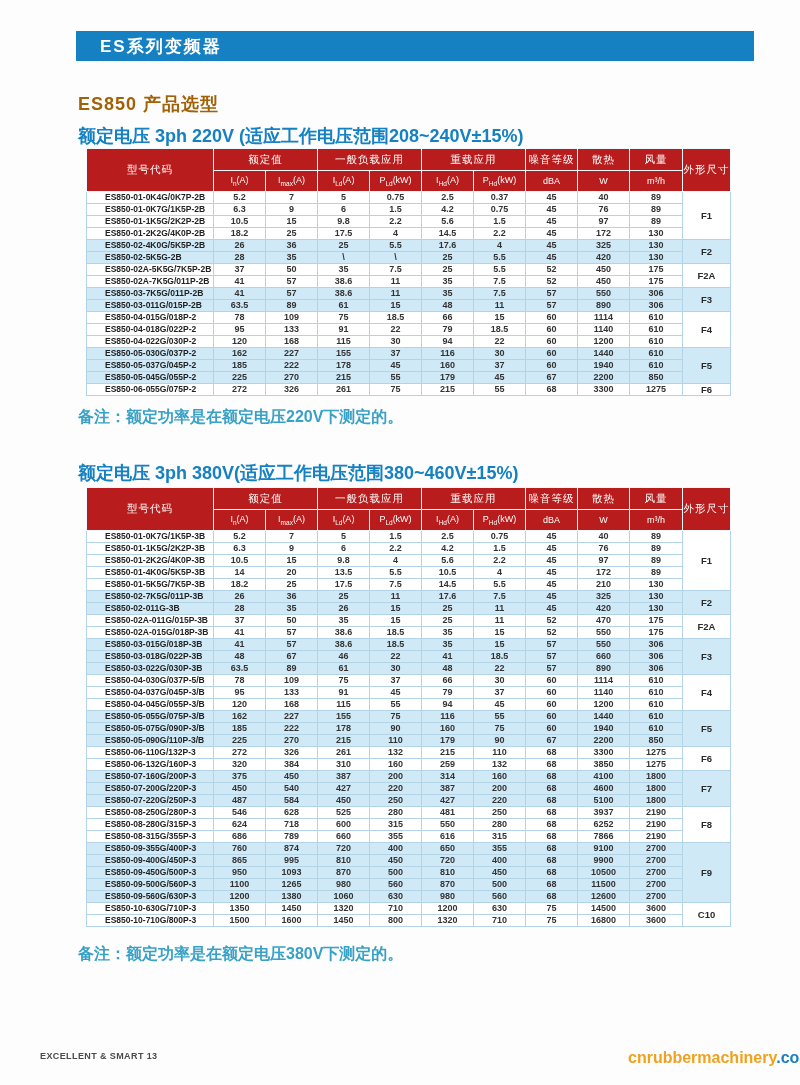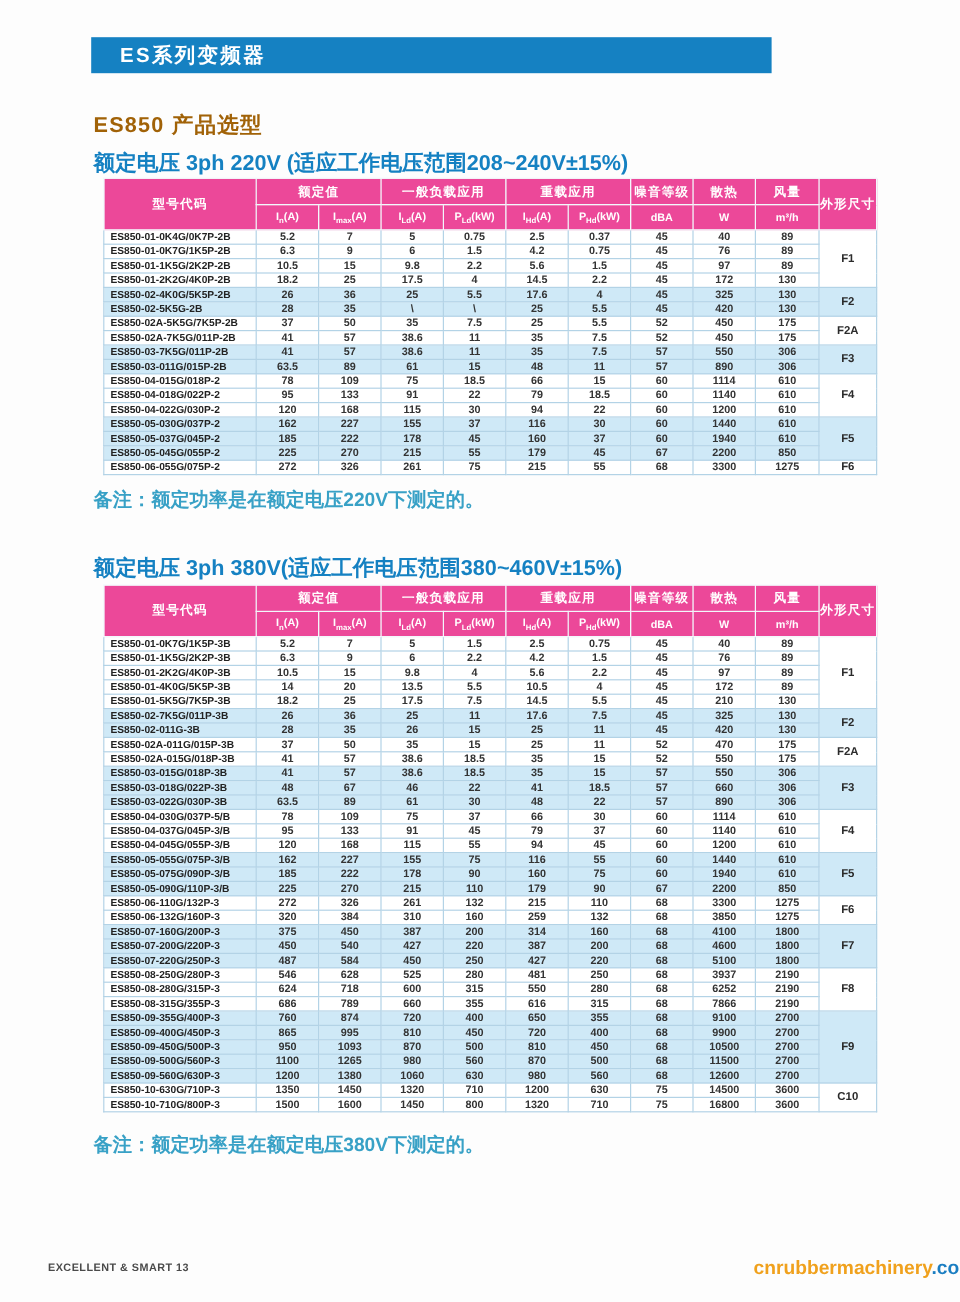--- a/index.html
+++ b/index.html
@@ -1,36 +1,36 @@
 <!DOCTYPE html>
 <html><head>
 <meta charset="utf-8">
 <style>
   html,body{margin:0;padding:0;background:#ffffff;}
   .page{position:relative;width:800px;height:1085px;background:#fdfdfd;overflow:hidden;
         font-family:"Liberation Sans", sans-serif;}
-  .banner{position:absolute;left:76px;top:31px;width:567px;height:30px;background:#1581c2;
+  .banner{position:absolute;left:76px;top:31px;width:678px;height:30px;background:#1581c2;
           color:#fff;display:flex;align-items:center;padding-left:24px;box-sizing:border-box;
           font-size:17px;font-weight:bold;letter-spacing:2px;}
   .section-title{position:absolute;left:78px;top:92px;margin:0;color:#a16207;
           font-size:18px;font-weight:bold;letter-spacing:1px;}
   .subtitle{position:absolute;left:78px;color:#1581c2;font-size:18px;font-weight:bold;}
   .sub1{top:124px;}
   .sub2{top:461px;}
   .tablewrap{position:absolute;left:86px;}
   #table-0{top:148px;}
   #table-1{top:487px;}
   table{border-collapse:collapse;table-layout:fixed;width:644px;background:#fff;}
-  thead th{background:#ec4899;color:#fff;border:1px solid #f2f8fc;font-weight:bold;padding:0;text-align:center;}
+  thead th{background:#b91c1c;color:#fff;border:1px solid #f2f8fc;font-weight:normal;padding:0;text-align:center;}
   thead tr.r1 th{height:21px;font-size:10.5px;letter-spacing:1px;}
   thead tr.r2 th{height:20px;font-size:9px;letter-spacing:0;}
   thead th sub{font-size:6.5px;}
   tbody td{border:1px solid #b3d3e6;height:11px;line-height:11px;font-size:9px;padding:0 1px;
            color:#333;text-align:center;font-weight:600;background:#fff;}
-  tbody td.model{text-align:left;padding-left:5px;font-size:8.5px;color:#222;}
+  tbody td.model{text-align:left;padding-left:18px;font-size:8.5px;color:#222;}
   tbody tr.shaded td{background:#cfe9f7;font-weight:700;}
   tbody td.frame{font-size:9.5px;font-weight:700;color:#2b2b2b;}
   .note{position:absolute;left:78px;color:#38a1c6;font-size:16px;font-weight:bold;}
   .note1{top:407px;}
   .note2{top:944px;}
   .footer-left{position:absolute;left:40px;top:1051px;font-size:9px;font-weight:700;
                color:#4a4a4a;letter-spacing:0.4px;}
   .watermark{position:absolute;left:628px;top:1049px;font-size:16px;font-weight:700;
              text-decoration:none;cursor:pointer;}
   .wm-main{color:#f0a11d;}

